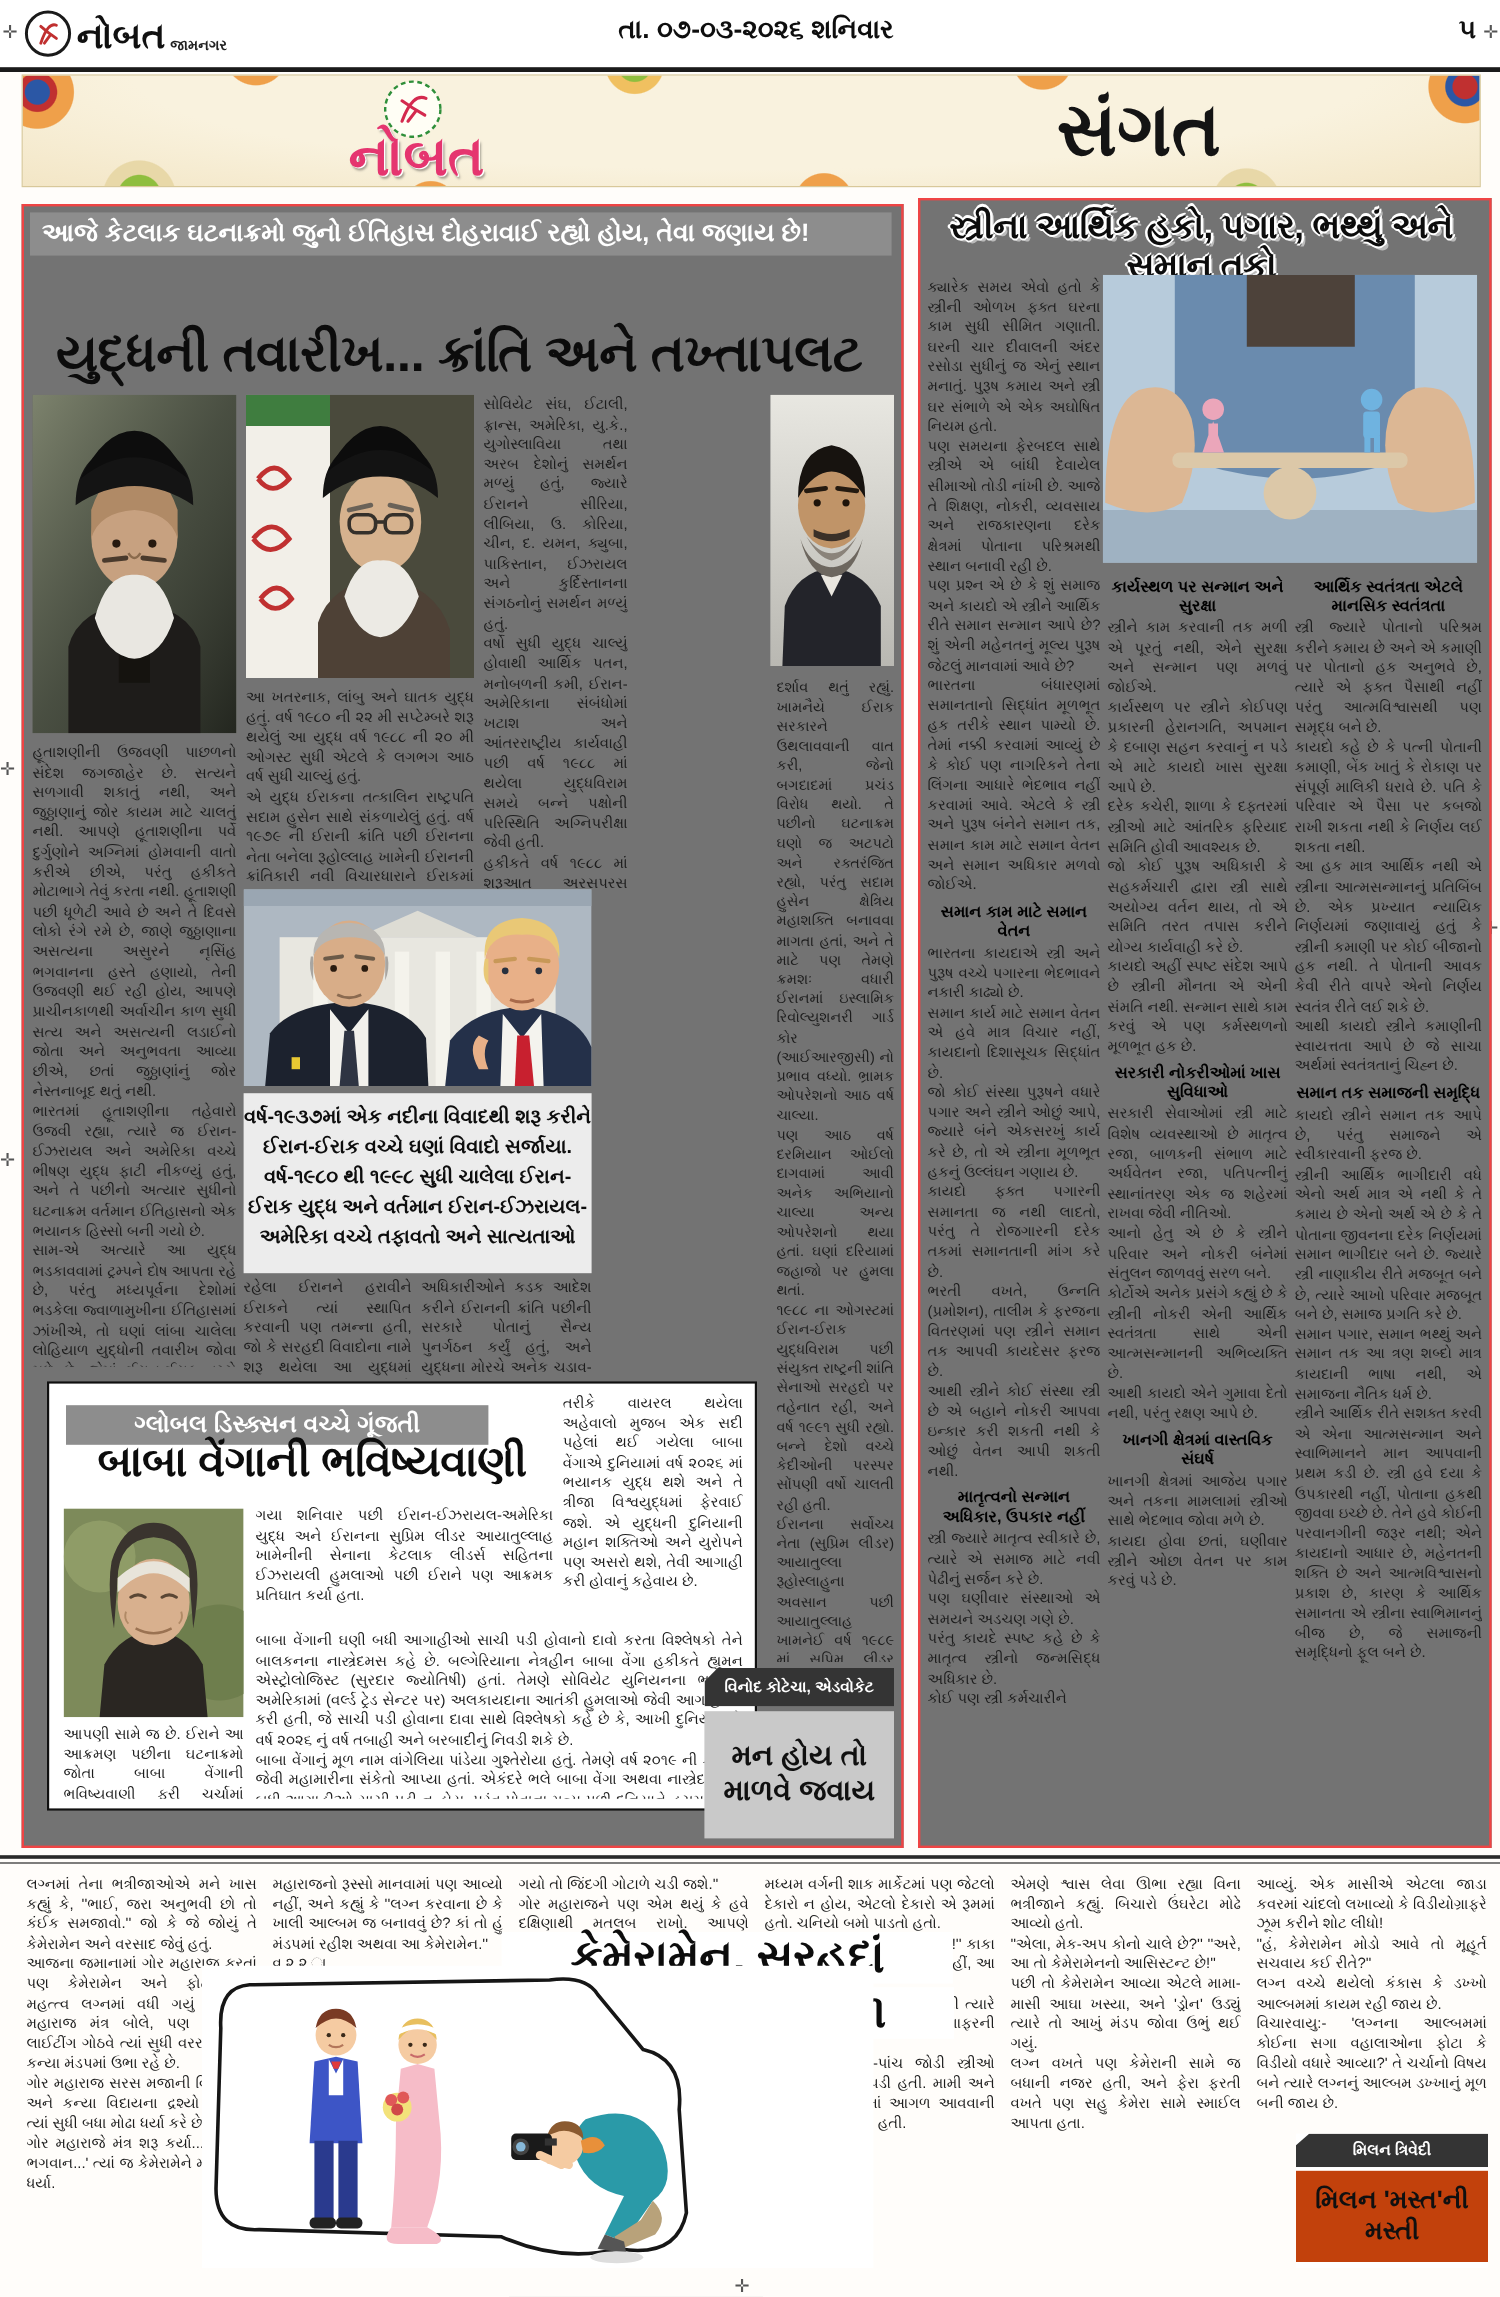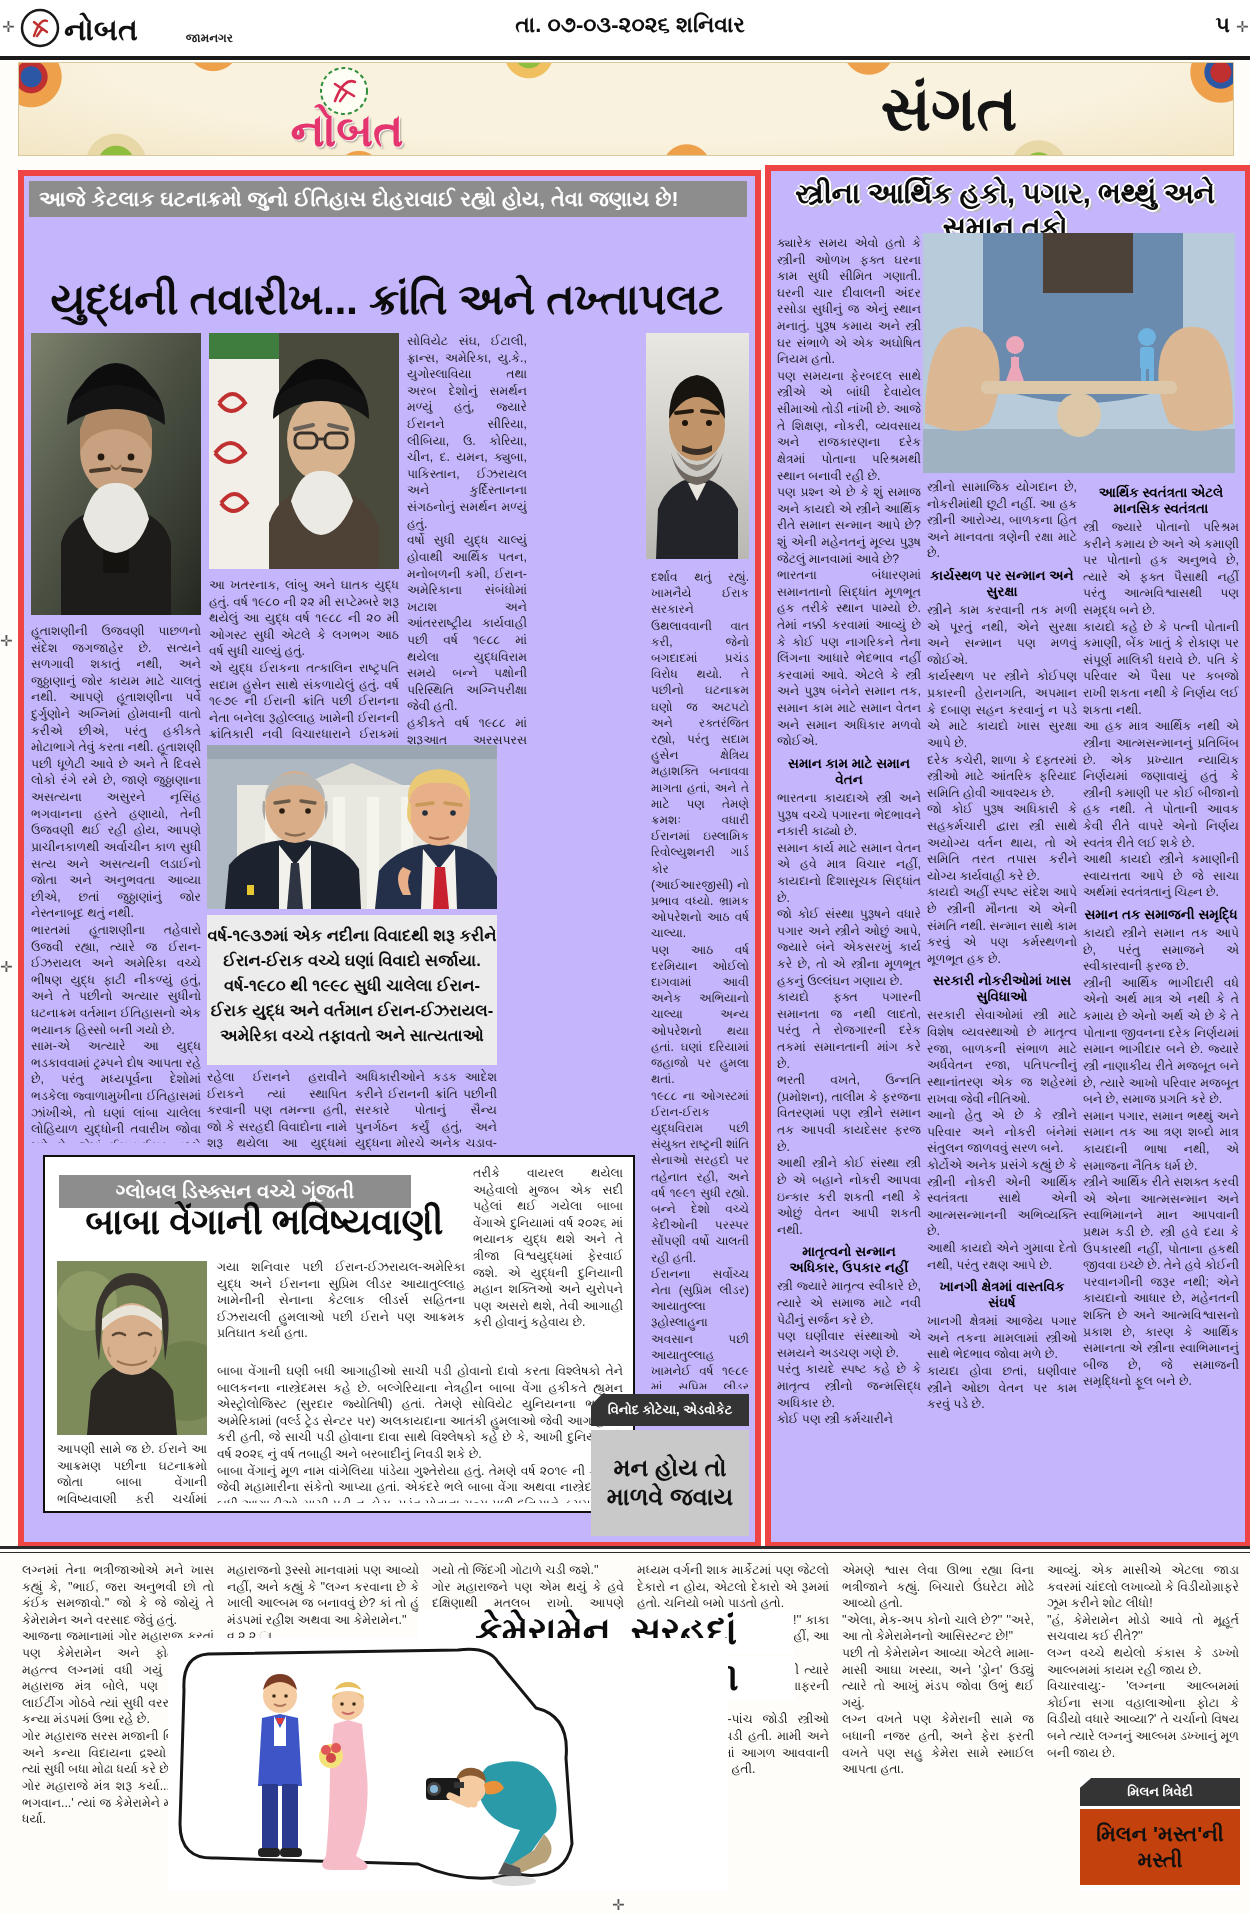--- a/index.html
+++ b/index.html
@@ -2,21 +2,21 @@
 <html><head>
 <meta charset="utf-8">
 <style>
   html,body{margin:0;padding:0;background:#e8e8e4;}
   #page{position:relative;width:1250px;height:1914px;background:#fffdfa;margin:0 auto;
         font-family:"Liberation Sans","DejaVu Sans",sans-serif;color:#111;overflow:hidden;}
   .abs{position:absolute;}
   .just{text-align:justify;text-justify:inter-word;}
   .pre{white-space:pre-line;}
   .body-txt{font-size:12.4px;line-height:1.34;color:#1c1c1c;}
-  .box{border:6px solid #ef4444;background:#c4b5fd;}
+  .box{border:2px solid #ef4444;background:#737373;}
   .kicker{background:#8d8d8d;color:#fff;font-weight:800;display:flex;align-items:center;}
   .hl{font-weight:900;color:#0c0c0c;text-align:center;letter-spacing:-.5px;}
   .subhead{font-weight:800;font-size:13.5px;text-align:center;margin:6px 0 2px 0;color:#000;}
   .ribbon{background:#343434;color:#fff;font-weight:800;font-size:13px;display:flex;align-items:center;justify-content:center;
           clip-path:polygon(7% 0,100% 0,100% 100%,0 100%,0 35%);}
   .badgebox{background:#c9c9c9;color:#101010;font-weight:900;text-align:center;display:flex;align-items:center;justify-content:center;}
   .regmark{color:#555;font-size:15px;font-weight:700;}
   .capbox{background:#ececec;font-weight:800;text-align:center;color:#0d0d0d;}
   .masthead{background:
      radial-gradient(circle at 1% 15%, #2b57a5 0 10px, #c03030 11px 16px, #efa04a 17px 30px, rgba(239,160,74,.0) 31px),
@@ -38,21 +38,21 @@
 
   <div class="abs" style="left:0;top:0;width:1250px;height:56px;border-bottom:4px solid #1b1b1b;background:#fff;">
     <span class="abs regmark" style="left:2px;top:18px;">✛</span>
     <span class="abs regmark" style="left:1236px;top:18px;">✛</span>
     <div class="abs" style="left:20px;top:8px;display:flex;align-items:flex-end;gap:4px;">
       <svg width="40" height="40" viewBox="0 0 40 40">
         <circle cx="20" cy="20" r="18" fill="#fff" stroke="#1a1a1a" stroke-width="2.5"></circle>
         <path d="M14 28 Q20 10 27 13 M20 19 L14 14 M20 19 L27 24 M17 28 L22 21" stroke="#c03030" stroke-width="2.4" fill="none" stroke-linecap="round"></path>
       </svg>
       <span style="font-size:30px;font-weight:900;color:#101010;">નોબત</span>
-      <span style="font-size:12px;font-weight:700;color:#222;margin-bottom:3px;margin-left:44px;">જામનગર</span>
+      <span style="font-size:12px;font-weight:700;color:#222;margin-bottom:3px;">જામનગર</span>
     </div>
     <div class="abs" style="left:440px;top:12px;width:380px;text-align:center;font-size:22px;font-weight:800;color:#0e0e0e;">તા. ૦૭-૦૩-૨૦૨૬ શનિવાર</div>
     <div class="abs" style="left:1196px;top:12px;width:34px;text-align:right;font-size:22px;font-weight:800;">૫</div>
   </div>
 
   <div class="abs masthead" style="left:18px;top:62px;width:1214px;height:92px;">
     <svg class="abs" style="left:296px;top:2px;" width="58" height="52" viewBox="0 0 58 52">
       <circle cx="29" cy="26" r="23" fill="#fffef5" stroke="#2f8f3a" stroke-width="2" stroke-dasharray="4 3"></circle>
       <path d="M20 36 Q29 12 40 17 M29 25 L20 19 M29 25 L39 31 M25 36 L32 27" stroke="#d42a4e" stroke-width="2.6" fill="none" stroke-linecap="round"></path>
     </svg>
@@ -260,21 +260,20 @@
 ભરતી વખતે, ઉન્નતિ (પ્રમોશન), તાલીમ કે ફરજના વિતરણમાં પણ સ્ત્રીને સમાન તક આપવી કાયદેસર ફરજ છે.
 આથી સ્ત્રીને કોઈ સંસ્થા સ્ત્રી છે એ બહાને નોકરી આપવા ઇન્કાર કરી શકતી નથી કે ઓછું વેતન આપી શકતી નથી.</div>
       <div class="subhead">માતૃત્વનો સન્માન અધિકાર, ઉપકાર નહીં</div>
       <div class="body-txt just pre">સ્ત્રી જ્યારે માતૃત્વ સ્વીકારે છે, ત્યારે એ સમાજ માટે નવી પેઢીનું સર્જન કરે છે.
 પણ ઘણીવાર સંસ્થાઓ એ સમયને અડચણ ગણે છે.
 પરંતુ કાયદે સ્પષ્ટ કહે છે કે માતૃત્વ સ્ત્રીનો જન્મસિદ્ધ અધિકાર છે.
 કોઈ પણ સ્ત્રી કર્મચારીને</div>
     </div>
 
     <div class="abs" style="left:156px;top:308px;width:150px;height:1052px;overflow:hidden;">
-      <div class="body-txt just pre">સ્ત્રીનો સામાજિક યોગદાન છે, નોકરીમાંથી છૂટી નહીં. આ હક સ્ત્રીની આરોગ્ય, બાળકના હિત અને માનવતા ત્રણેની રક્ષા માટે છે.</div>
       <div class="subhead">કાર્યસ્થળ પર સન્માન અને સુરક્ષા</div>
       <div class="body-txt just pre">સ્ત્રીને કામ કરવાની તક મળી એ પૂરતું નથી, એને સુરક્ષા અને સન્માન પણ મળવું જોઈએ.
 કાર્યસ્થળ પર સ્ત્રીને કોઈપણ પ્રકારની હેરાનગતિ, અપમાન કે દબાણ સહન કરવાનું ન પડે એ માટે કાયદો ખાસ સુરક્ષા આપે છે.
 દરેક કચેરી, શાળા કે દફ્તરમાં સ્ત્રીઓ માટે આંતરિક ફરિયાદ સમિતિ હોવી આવશ્યક છે.
 જો કોઈ પુરૂષ અધિકારી કે સહકર્મચારી દ્વારા સ્ત્રી સાથે અયોગ્ય વર્તન થાય, તો એ સમિતિ તરત તપાસ કરીને યોગ્ય કાર્યવાહી કરે છે.
 કાયદો અહીં સ્પષ્ટ સંદેશ આપે છે સ્ત્રીની મૌનતા એ એની સંમતિ નથી. સન્માન સાથે કામ કરવું એ પણ કર્મસ્થળનો મૂળભૂત હક છે.</div>
       <div class="subhead">સરકારી નોકરીઓમાં ખાસ સુવિધાઓ</div>
       <div class="body-txt just pre">સરકારી સેવાઓમાં સ્ત્રી માટે વિશેષ વ્યવસ્થાઓ છે માતૃત્વ રજા, બાળકની સંભાળ માટે અર્ધવેતન રજા, પતિપત્નીનું સ્થાનાંતરણ એક જ શહેરમાં રાખવા જેવી નીતિઓ.
 આનો હેતુ એ છે કે સ્ત્રીને પરિવાર અને નોકરી બંનેમાં સંતુલન જાળવવું સરળ બને.
 કોર્ટોએ અનેક પ્રસંગે કહ્યું છે કે સ્ત્રીની નોકરી એની આર્થિક સ્વતંત્રતા સાથે એની આત્મસન્માનની અભિવ્યક્તિ છે.

